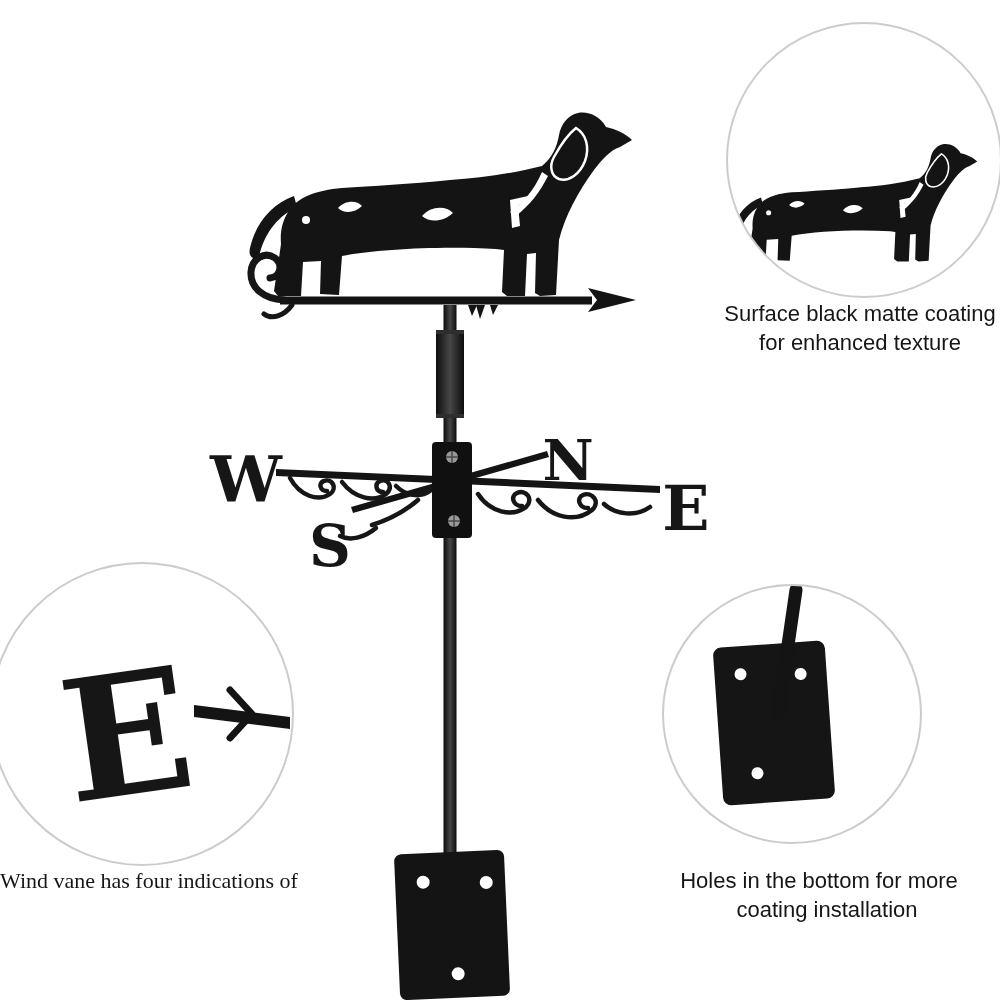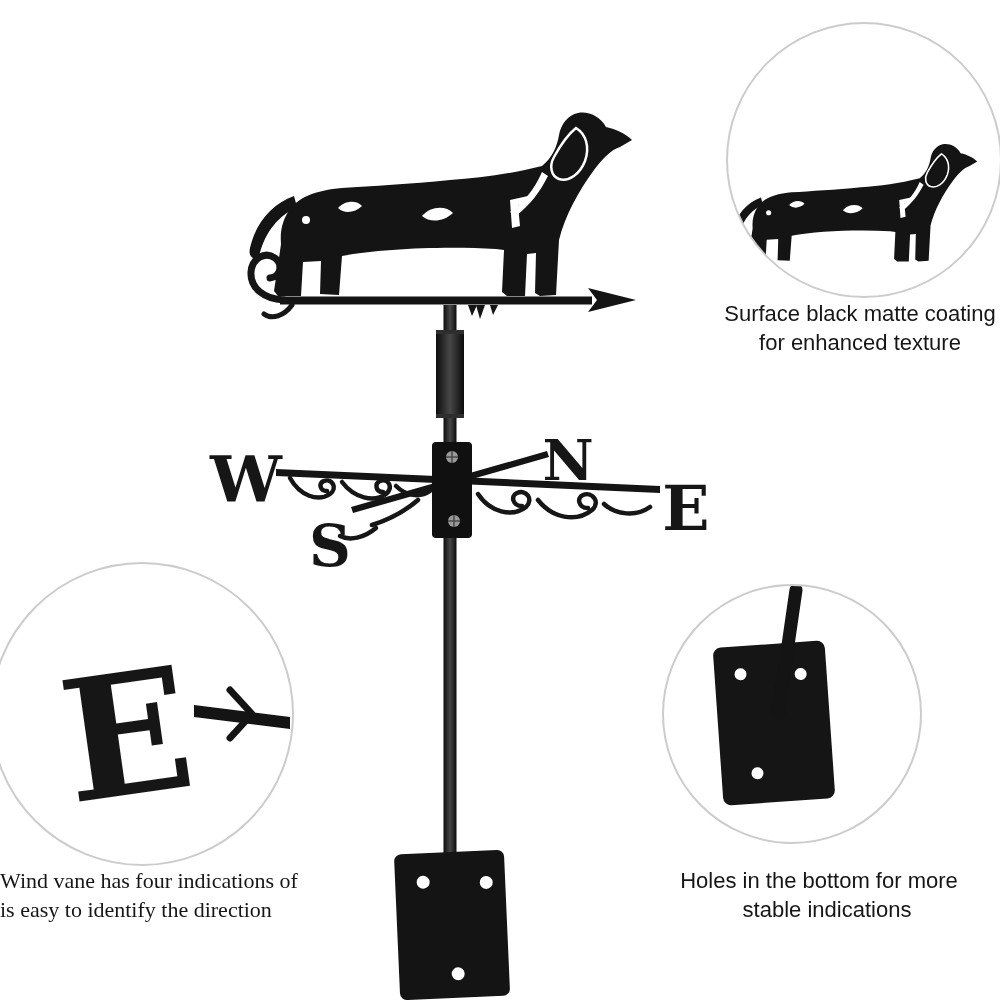--- a/index.html
+++ b/index.html
@@ -157,32 +157,31 @@
     <svg viewBox="0 0 300 300">
       <polygon points="202,141 298,153 298,165 202,153" fill="#141414"></polygon>
       <path d="M238 126 L260 150 L238 174" fill="none" stroke="#141414" stroke-width="7" stroke-linecap="round" stroke-linejoin="round"></path>
       <g transform="rotate(-8 136 178)">
         <text class="big-e" x="136" y="230">E</text>
       </g>
     </svg>
   </div>
   <div class="caption cap-bl">
     <span>Wind vane has four indications of</span>
-    <span>is easy to identify the direction</span>
   </div>
 
   <div class="circle c-br">
     <svg viewBox="0 0 256 256">
       <g transform="rotate(-4 110 137)">
         <rect x="54" y="58" width="112" height="158" rx="8" fill="#151515"></rect>
         <circle cx="80" cy="86" r="6" fill="#ffffff"></circle>
         <circle cx="140" cy="90" r="6" fill="#ffffff"></circle>
         <circle cx="90" cy="186" r="6" fill="#ffffff"></circle>
       </g>
       <line x1="132" y1="4" x2="114" y2="128" stroke="#141414" stroke-width="13" stroke-linecap="round"></line>
     </svg>
   </div>
   <div class="caption cap-br">
     <span>Holes in the bottom for more</span>
-    <span>stable indications</span>
+    <span>coating installation</span>
   </div>
 
 </div>
 
 </body></html>

